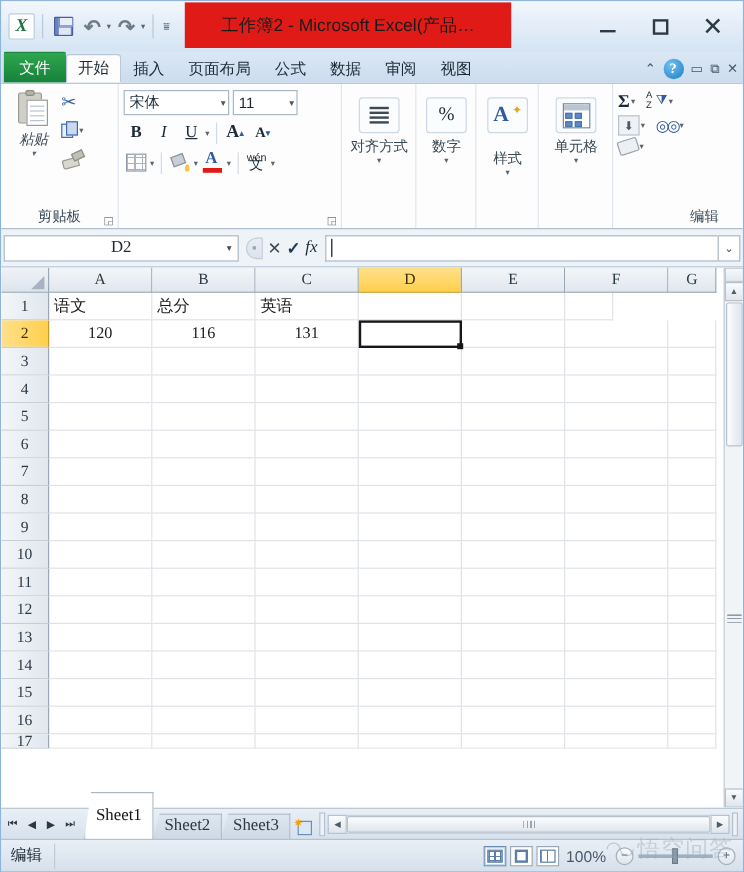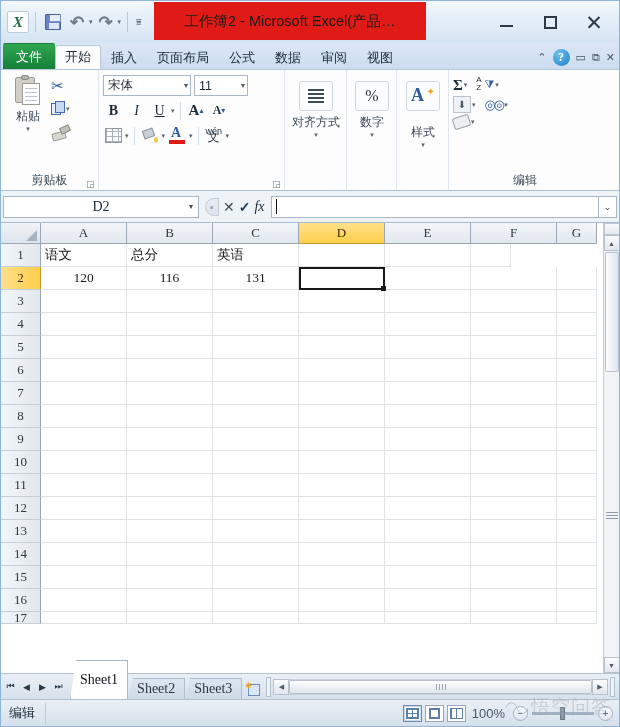--- a/index.html
+++ b/index.html
@@ -139,21 +139,21 @@
   .grp-dlg {
     position: absolute; right: 3px; bottom: 2px;
     width: 9px; height: 9px; color:#6d7d8c; font-size: 9px;
     display:flex; align-items:center; justify-content:center;
   }
   .grp-body { display: flex; flex: 1; }
 
   
   .bigbtn {
     display:flex; flex-direction: column; align-items:center; justify-content:flex-start;
-    padding-top:2px; width: 46px;
+    padding-top:2px; width: 46px; font-style: italic;
   }
   .clip-ic { width: 30px; height: 32px; position: relative; }
   .clip-ic .board {
     position:absolute; left:2px; top:2px; width:20px; height:26px;
     background:#cfcfc7; border:1px solid #9b9b92; border-radius:2px;
   }
   .clip-ic .clipTop {
     position:absolute; left:8px; top:0px; width:8px; height:5px;
     background:#b4b4ab; border:1px solid #8d8d84; border-radius:2px;
   }
@@ -704,20 +704,35 @@
             <span class="style-ic">
               <span class="A">A</span>
               <span class="spark">✦</span>
             </span>
           </div>
         <span class="btn-cap" style="margin-top:13px">样式</span>
         <span class="cap-caret">▾</span>
       </div>
     </div>
 
+    <div class="grp" style="width:62px">
+      <div class="gbtn">
+        <div class="gbox">
+          <span class="cells-ic">
+            <span class="hd"></span>
+            <span class="c" style="left:1px;top:7px"></span>
+            <span class="c" style="left:9px;top:7px"></span>
+            <span class="c" style="left:1px;top:14px"></span>
+            <span class="c" style="left:9px;top:14px"></span>
+          </span>
+        </div>
+        <span class="btn-cap" style="margin-top:3px">单元格</span>
+        <span class="cap-caret">▾</span>
+      </div>
+    </div>
 
     <div class="grp" style="width:96px; border-right:none;">
       <div class="editgrid">
         <div class="erow">
           <span class="eb">
               <span class="sigma">Σ</span>
               <span class="dcaret">▾</span>
             </span>
           <span class="eb" style="margin-left:6px">
             <span class="sortic">

